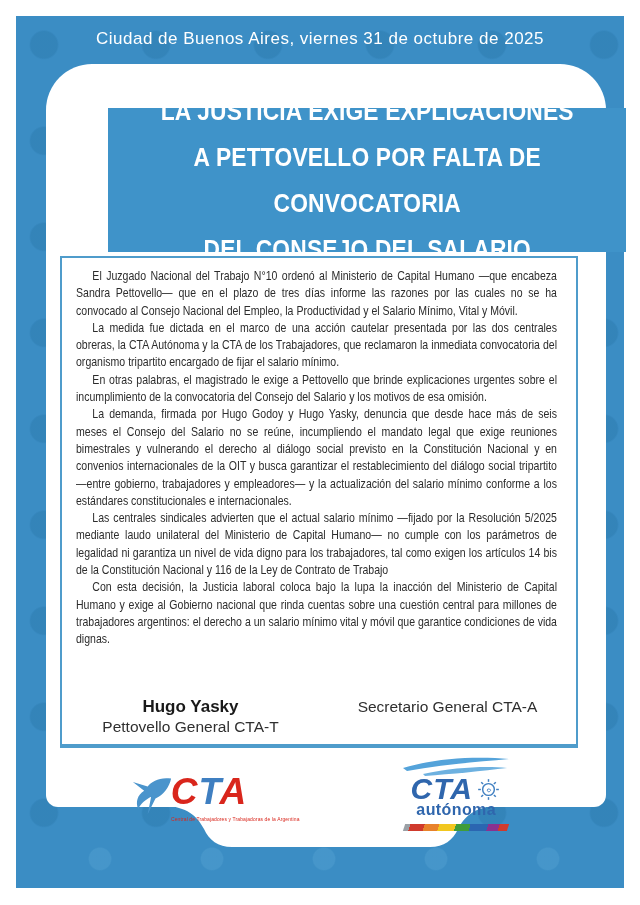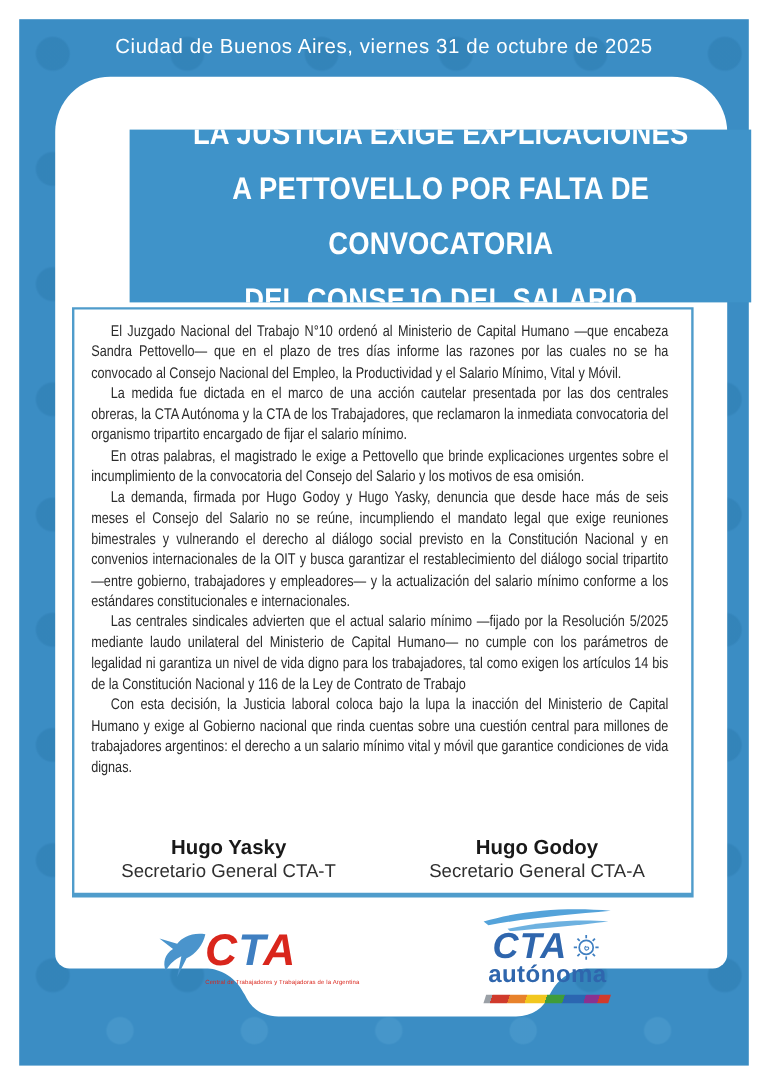--- a/index.html
+++ b/index.html
@@ -46,21 +46,21 @@
   .ctat-word .t-blue{color:#3f7fc1;}
   .ctat-tagwrap{height:8px;overflow:visible;}
   .ctat-tag{display:inline-block;font-size:8px;color:#d9261c;white-space:nowrap;
         transform:scale(.62);transform-origin:left top;letter-spacing:.2px;}
   .ctaa{display:flex;flex-direction:column;align-items:center;width:132px;}
   .swoosh{width:112px;height:20px;}
   .ctaa-row{display:flex;align-items:center;margin-top:-1px;}
   .ctaa-word{font-size:30px;font-weight:bold;font-style:italic;color:#2f66ad;
         letter-spacing:1px;line-height:28px;}
   .sun{width:27px;height:27px;margin-left:2px;}
-  .ctaa-name{font-size:20px;color:#2f66ad;font-weight:bold;letter-spacing:.4px;margin-top:-2px;}
+  .ctaa-name{font-size:16px;color:#2f66ad;font-weight:bold;letter-spacing:.4px;margin-top:-2px;}
   .stripe{width:104px;height:7px;margin-top:5px;transform:skewX(-18deg);
         background:linear-gradient(90deg,#9aa0a6 0 5%,#d03a2c 5% 19%,#e8822b 19% 33%,
         #f2c71f 33% 49%,#3f9c3a 49% 63%,#2b66b1 63% 80%,#8a3190 80% 91%,#d03a2c 91% 100%);}
 </style>
 </head>
 <body>
 
 <div class="page">
 
   <div class="band">
@@ -82,24 +82,23 @@
         <p>El Juzgado Nacional del Trabajo N°10 ordenó al Ministerio de Capital Humano —que encabeza Sandra Pettovello— que en el plazo de tres días informe las razones por las cuales no se ha convocado al Consejo Nacional del Empleo, la Productividad y el Salario Mínimo, Vital y Móvil.</p>
         <p>La medida fue dictada en el marco de una acción cautelar presentada por las dos centrales obreras, la CTA Autónoma y la CTA de los Trabajadores, que reclamaron la inmediata convocatoria del organismo tripartito encargado de fijar el salario mínimo.</p>
         <p>En otras palabras, el magistrado le exige a Pettovello que brinde explicaciones urgentes sobre el incumplimiento de la convocatoria del Consejo del Salario y los motivos de esa omisión.</p>
         <p>La demanda, firmada por Hugo Godoy y Hugo Yasky, denuncia que desde hace más de seis meses el Consejo del Salario no se reúne, incumpliendo el mandato legal que exige reuniones bimestrales y vulnerando el derecho al diálogo social previsto en la Constitución Nacional y en convenios internacionales de la OIT y busca garantizar el restablecimiento del diálogo social tripartito —entre gobierno, trabajadores y empleadores— y la actualización del salario mínimo conforme a los estándares constitucionales e internacionales.</p>
         <p>Las centrales sindicales advierten que el actual salario mínimo —fijado por la Resolución 5/2025 mediante laudo unilateral del Ministerio de Capital Humano— no cumple con los parámetros de legalidad ni garantiza un nivel de vida digno para los trabajadores, tal como exigen los artículos 14 bis de la Constitución Nacional y 116 de la Ley de Contrato de Trabajo</p>
         <p>Con esta decisión, la Justicia laboral coloca bajo la lupa la inacción del Ministerio de Capital Humano y exige al Gobierno nacional que rinda cuentas sobre una cuestión central para millones de trabajadores argentinos: el derecho a un salario mínimo vital y móvil que garantice condiciones de vida dignas.</p>
       </div>
       <div class="signatures">
         <div class="sig">
           <div class="sig-name">Hugo Yasky</div>
-          <div class="sig-role">Secretario General CTA-T</div>
+          <div class="sig-role">Pettovello General CTA-T</div>
         </div>
         <div class="sig">
-          <div class="sig-name">Hugo Godoy</div>
           <div class="sig-role">Secretario General CTA-A</div>
         </div>
       </div>
     </div>
 
   </div>
 
   <svg class="tab" width="326" height="44" viewBox="0 0 326 44">
     <path d="M0,0 C22,2 30,12 36,23 C41,34 50,41 64,41 L262,41 C276,41 285,34 290,23 C296,12 304,2 326,0 Z" fill="#ffffff"></path>
   </svg>

